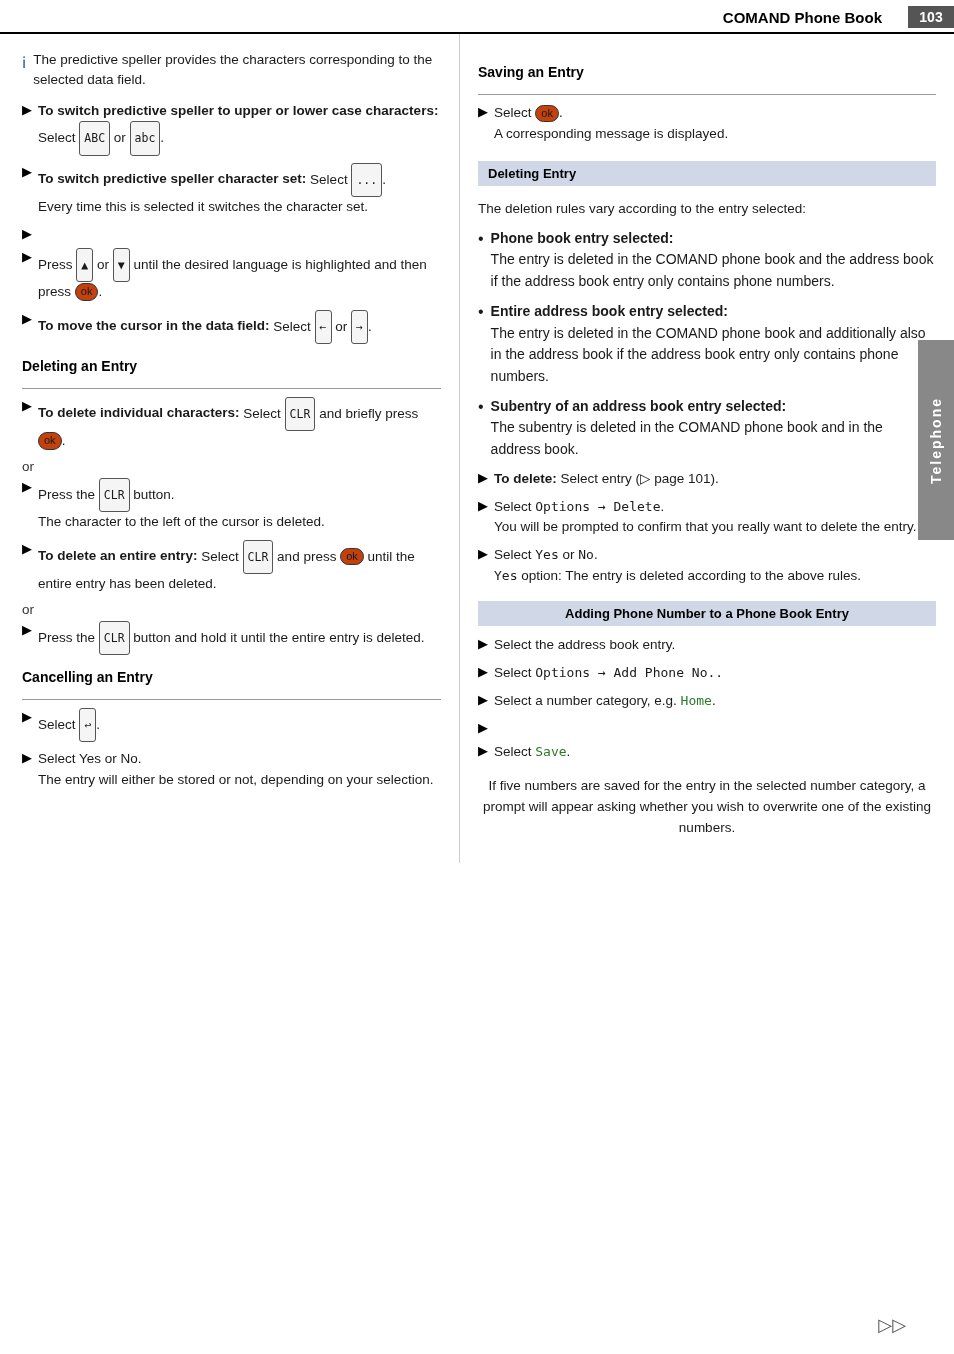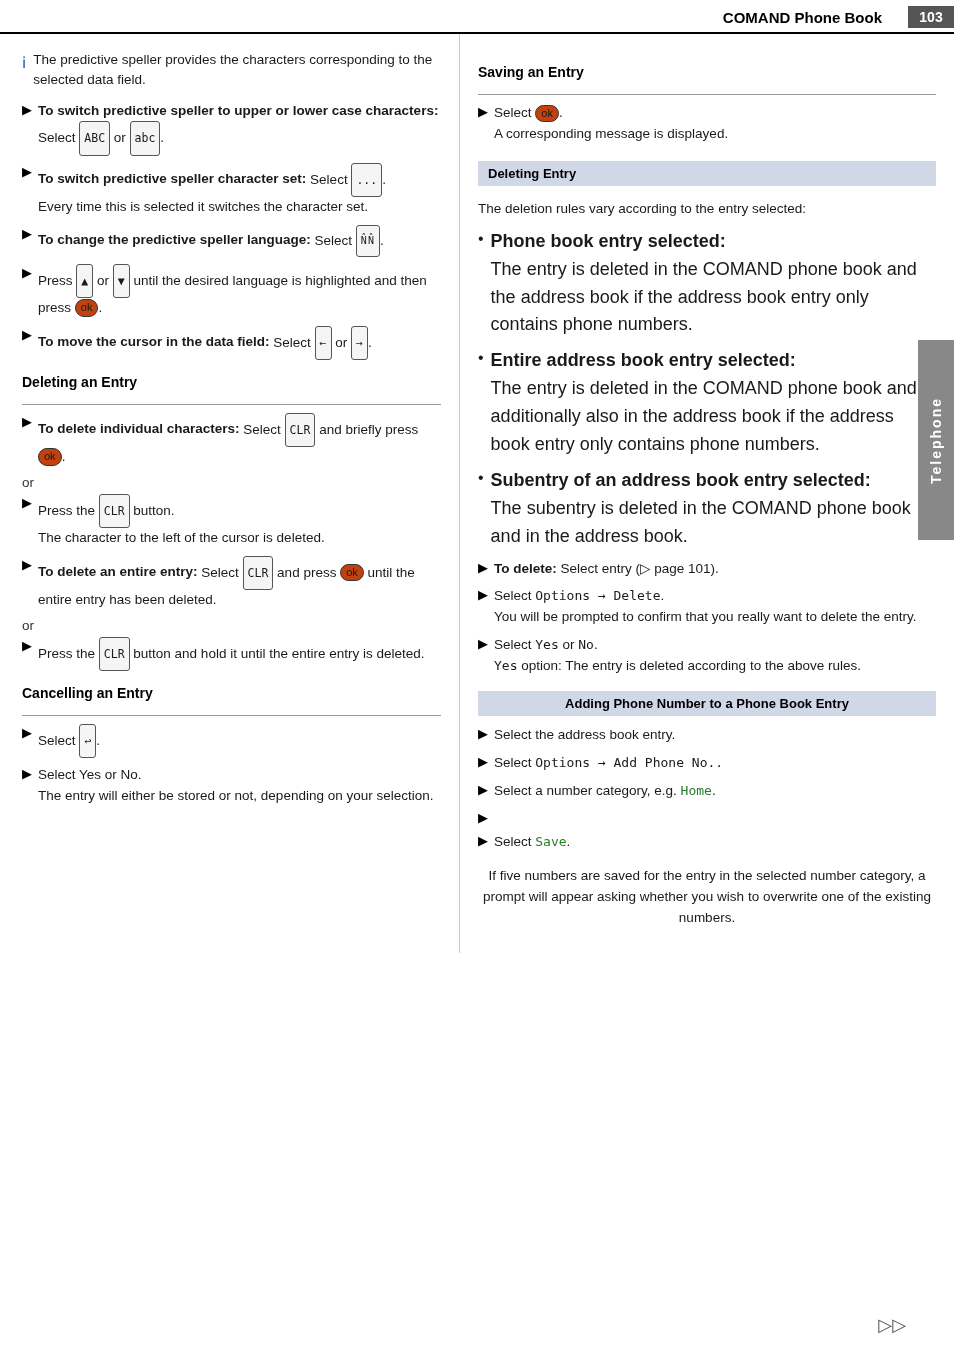--- a/index.html
+++ b/index.html
@@ -178,21 +178,21 @@
 
     
     .dot-list {
       list-style: none;
       padding: 0;
     }
     .dot-list li {
       display: flex;
       align-items: flex-start;
       margin-bottom: 8px;
-      font-size: 18px;
+      font-size: 14px;
       line-height: 1.55;
     }
     .dot-list li::before {
       content: "•";
       font-size: 16px;
       margin-right: 7px;
       flex-shrink: 0;
       margin-top: -1px;
     }
 
@@ -251,24 +251,20 @@
       <span class="bullet-arrow">▶</span>
       <span class="bullet-content">
         <b>To switch predictive speller character set:</b>
         Select <span class="key-btn">...</span>.<br>
         Every time this is selected it switches the character set.
       </span>
     </div>
 
     <div class="bullet-entry">
       <span class="bullet-arrow">▶</span>
-      <span class="bullet-content">
-        <b>To change the predictive speller language:</b>
-        Select <span class="key-btn" style="font-size:10px; letter-spacing:1px;">N̂N̂</span>.
-      </span>
     </div>
 
     <div class="bullet-entry">
       <span class="bullet-arrow">▶</span>
       <span class="bullet-content">
         Press <span class="key-btn">▲</span>
         or <span class="key-btn">▼</span>
         until the desired language is highlighted and then press <span class="key-btn key-ok">ok</span>.
       </span>
     </div>

